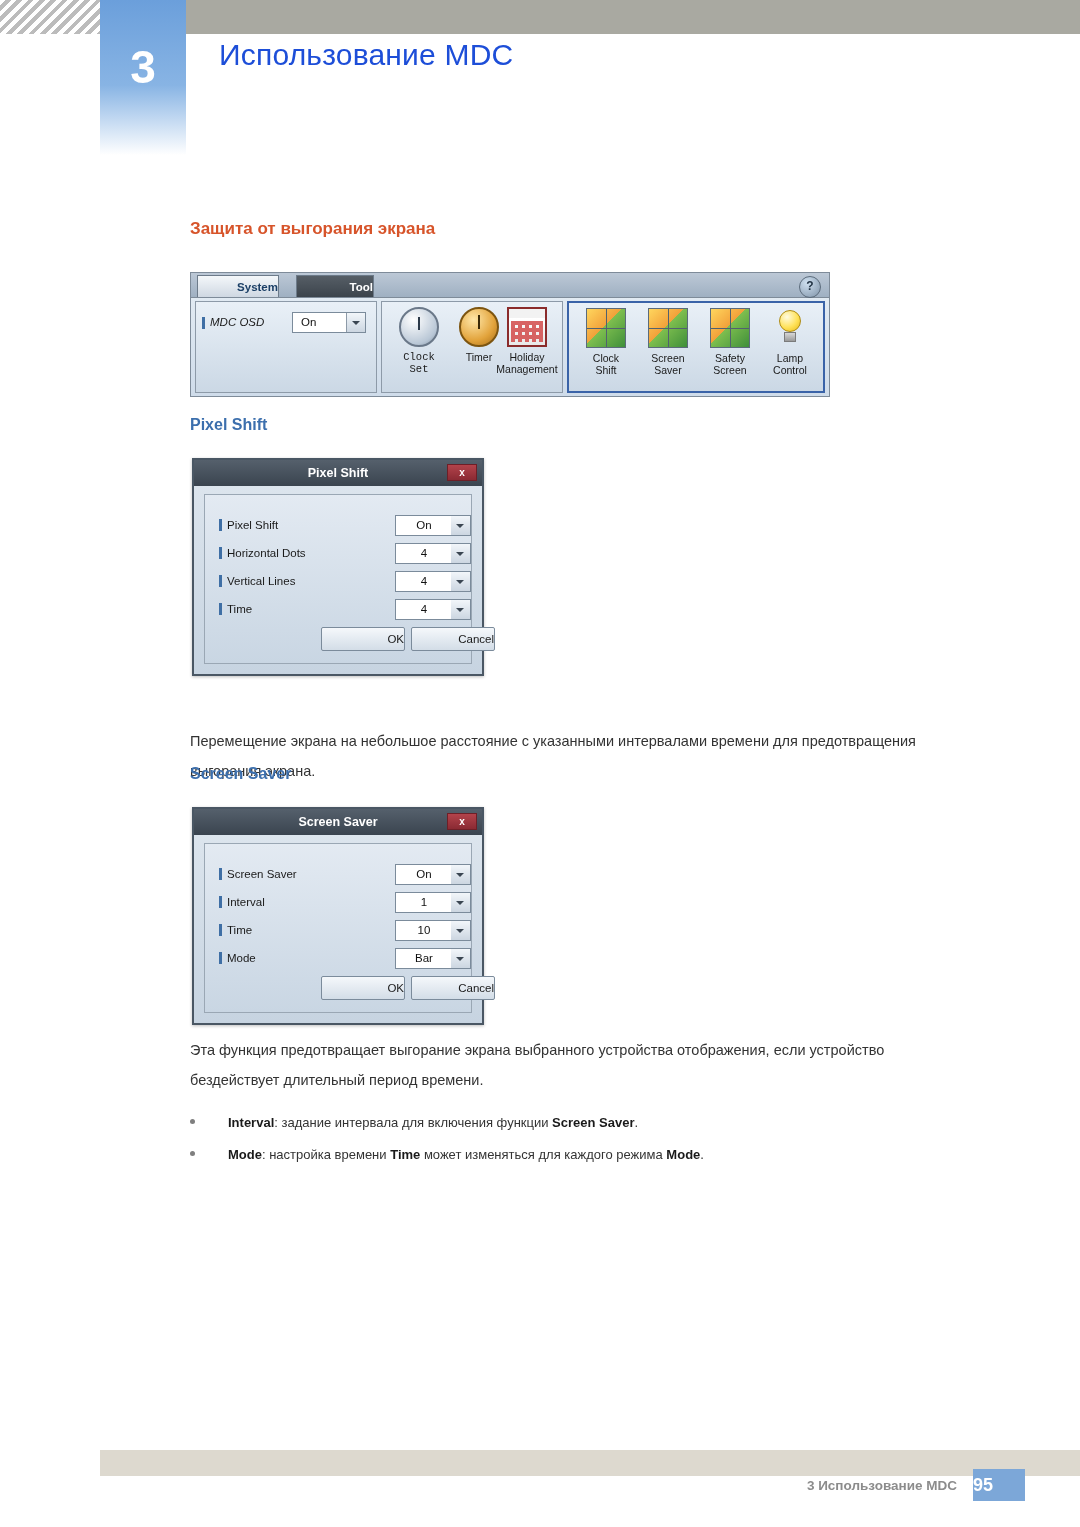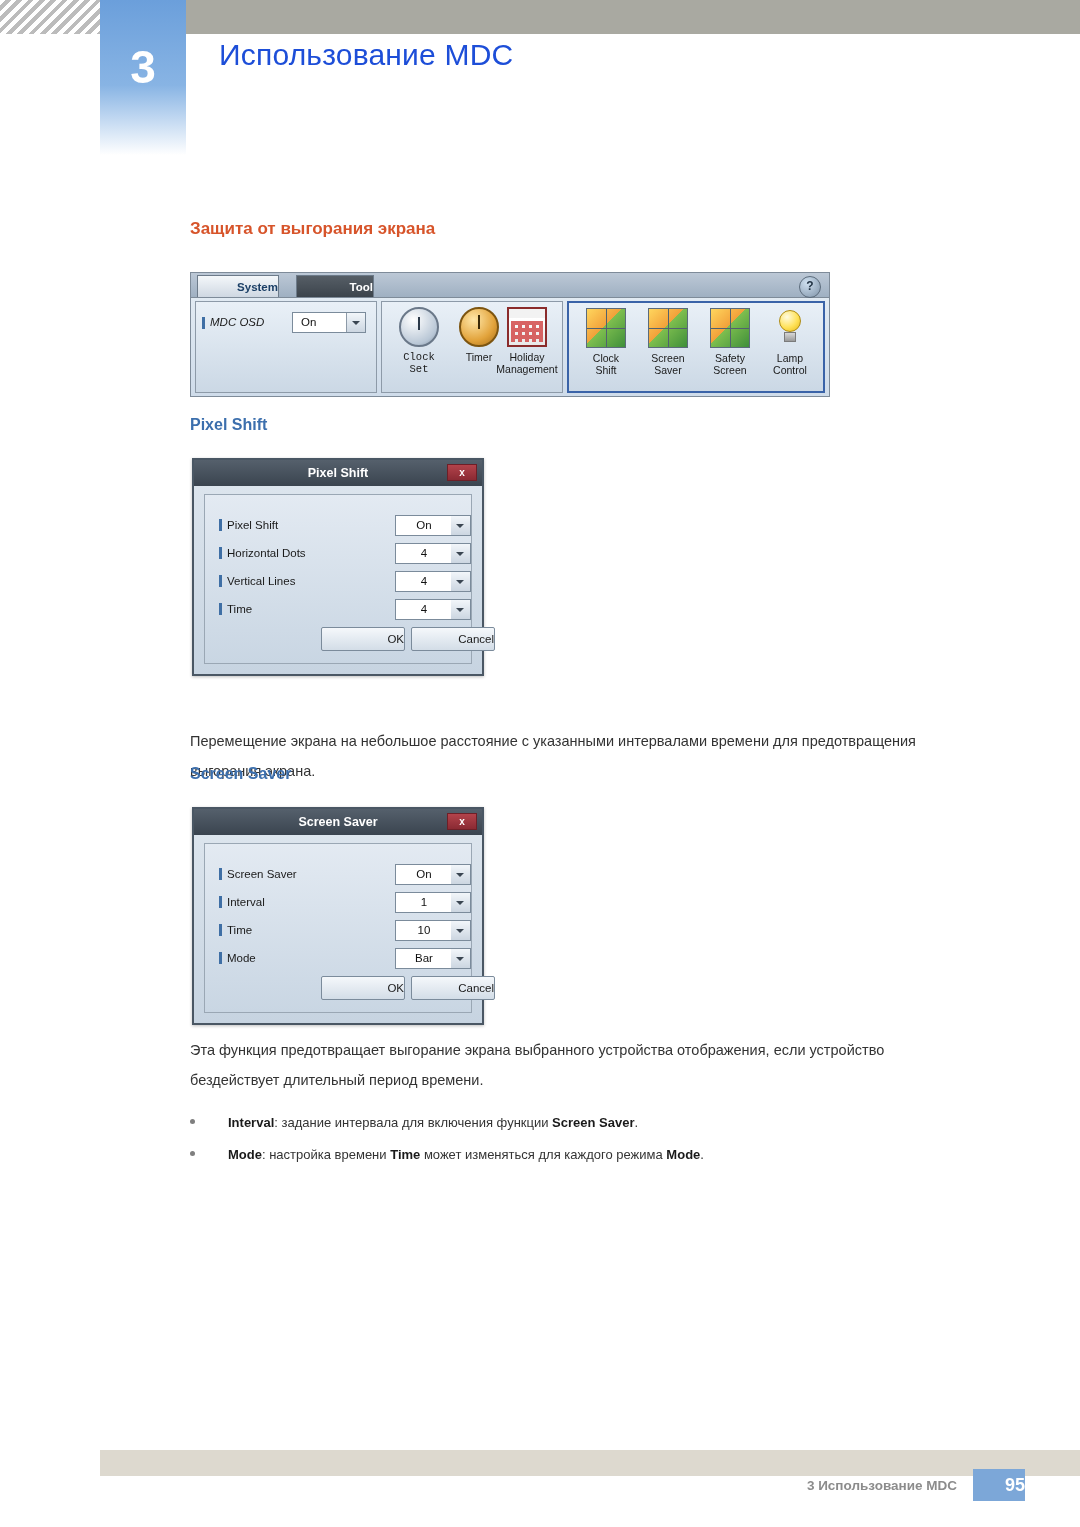--- a/index.html
+++ b/index.html
@@ -127,21 +127,21 @@
     transform: translateY(-50%);
   }
   .footer-page {
     position: absolute;
     right: 55px; top: 1469px;
     width: 52px; height: 32px;
     background: #7ca7d8;
     color: #ffffff;
     font-size: 18px;
     font-weight: bold;
-    text-align: right;
+    text-align: left;
     line-height: 32px;
   }
 
   
   .mdc-shot {
     position: absolute;
     left: 190px; top: 272px;
     width: 640px; height: 125px;
     background: linear-gradient(to bottom, #e6eef5 0%, #cfdcea 100%);
     border: 1px solid #7e8b99;

